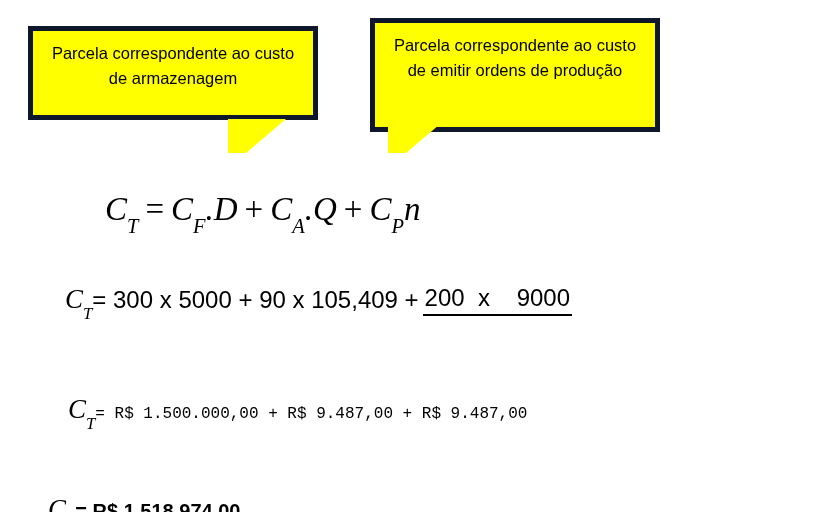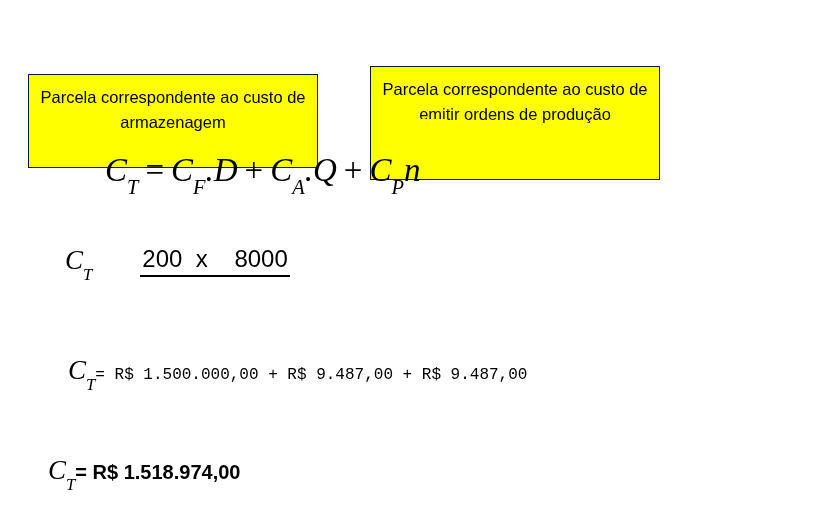--- a/index.html
+++ b/index.html
@@ -13,28 +13,27 @@
     font-family: "Liberation Sans", sans-serif;
     color: #000000;
     overflow: hidden;
     position: relative;
   }
 
   
   .callout {
     position: absolute;
     background: #ffff00;
-    border: 1px solid #0f172a;
+    border: 5px solid #0f172a;
     box-sizing: border-box;
     text-align: center;
     font-size: 16.5px;
     line-height: 1.5;
     color: #000;
     padding: 10px 8px 8px 8px;
-    margin-top: 48px;
   }
   #callout-storage {
     left: 28px;
     top: 26px;
     width: 290px;
     height: 94px;
   }
   #callout-orders {
     left: 370px;
     top: 18px;
@@ -60,20 +59,21 @@
     border-left: 18px solid #ffff00;
     border-right: 40px solid transparent;
     border-top: 34px solid #ffff00;
   }
 
   
   .math {
     position: absolute;
     font-family: "Liberation Serif", serif;
     white-space: nowrap;
+    margin-top: 39px;
   }
   .ital {
     font-style: italic;
   }
   .sub {
     font-size: 0.62em;
     font-style: italic;
     vertical-align: sub;
     position: relative;
     top: 0.28em;
@@ -90,21 +90,20 @@
     padding: 0 7px;
   }
 
   
   #formula-numeric {
     left: 65px;
     top: 245px;
     font-size: 27px;
     display: flex;
     align-items: flex-start;
-    gap: 44px;
   }
   #formula-numeric .lead {
     font-family: "Liberation Serif", serif;
   }
   #formula-numeric .terms {
     font-family: "Liberation Sans", sans-serif;
     font-size: 24px;
     padding-top: 2px;
   }
   .fraction {
@@ -159,22 +158,23 @@
   <span>Parcela correspondente ao custo de emitir ordens de produção</span>
 </div>
 <div class="tail" id="tail-orders"></div>
 
 <div class="math" id="formula-main">
   <span class="ital">C</span><span class="sub">T</span><span class="op">=</span><span class="ital">C</span><span class="sub">F</span><span class="ital">.D</span><span class="op">+</span><span class="ital">C</span><span class="sub">A</span><span class="ital">.Q</span><span class="op">+</span><span class="ital">C</span><span class="sub">P</span><span class="ital">n</span>
 </div>
 
 <div class="math" id="formula-numeric">
   <span class="lead"><span class="ital">C</span><span class="sub">T</span></span>
+  <span class="terms">=  300 x 5000  +  90 x 105,409  +</span>
   <span class="fraction">
-    <span class="num">200  x    8000</span>
+    <span class="num">200  x    9000</span>
   </span>
 </div>
 
 <div class="math" id="formula-reais">
   <span class="ital">C</span><span class="sub">T</span><span class="vals">= R$ 1.500.000,00 + R$ 9.487,00 + R$ 9.487,00</span>
 </div>
 
 <div class="math" id="formula-total">
   <span class="ital">C</span><span class="sub">T</span><span class="vals">= R$ 1.518.974,00</span>
 </div>

